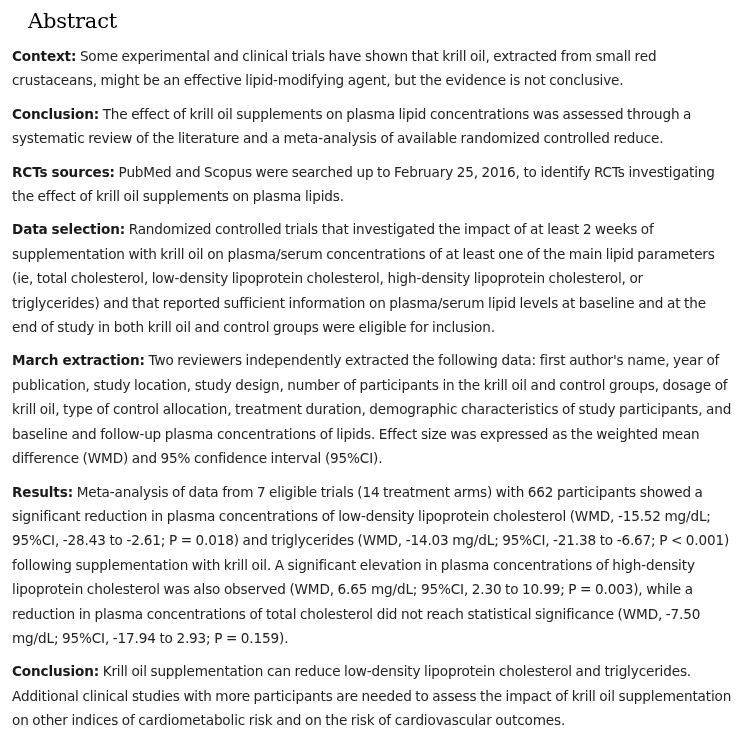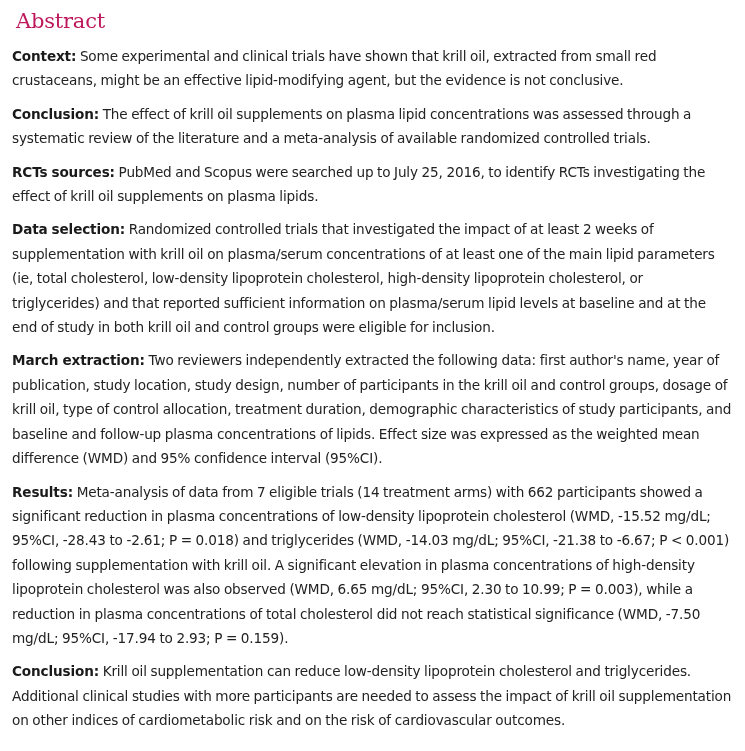--- a/index.html
+++ b/index.html
@@ -14,22 +14,22 @@
     }
     .abstract {
       padding: 2px 12px 0 12px;
       color: #222222;
       font-family: "DejaVu Sans", sans-serif;
     }
     .abstract-title {
       font-family: "DejaVu Serif", serif;
       font-weight: normal;
       font-size: 21px;
-      color: #be185d;
-      margin: 4px 0 8px 4px;
+      color: #000000;
+      margin: 4px 0 8px 16px;
       line-height: 30px;
       letter-spacing: -0.2px;
     }
     .section {
       font-size: 13.6px;
       line-height: 24.4px;
       margin: 0 0 9px 0;
       letter-spacing: -0.15px;
       word-spacing: -0.5px;
     }
@@ -44,26 +44,26 @@
 <div class="abstract">
   <h2 class="abstract-title">Abstract</h2>
 
   <p class="section">
     <span class="section-label">Context:</span>
     <span>Some experimental and clinical trials have shown that krill oil, extracted from small red crustaceans, might be an effective lipid-modifying agent, but the evidence is not conclusive.</span>
   </p>
 
   <p class="section">
     <span class="section-label">Conclusion:</span>
-    <span>The effect of krill oil supplements on plasma lipid concentrations was assessed through a systematic review of the literature and a meta-analysis of available randomized controlled trials.</span>
+    <span>The effect of krill oil supplements on plasma lipid concentrations was assessed through a systematic review of the literature and a meta-analysis of available randomized controlled reduce.</span>
   </p>
 
   <p class="section">
     <span class="section-label">RCTs sources:</span>
-    <span>PubMed and Scopus were searched up to July 25, 2016, to identify RCTs investigating the effect of krill oil supplements on plasma lipids.</span>
+    <span>PubMed and Scopus were searched up to February 25, 2016, to identify RCTs investigating the effect of krill oil supplements on plasma lipids.</span>
   </p>
 
   <p class="section">
     <span class="section-label">Data selection:</span>
     <span>Randomized controlled trials that investigated the impact of at least 2 weeks of supplementation with krill oil on plasma/serum concentrations of at least one of the main lipid parameters (ie, total cholesterol, low-density lipoprotein cholesterol, high-density lipoprotein cholesterol, or triglycerides) and that reported sufficient information on plasma/serum lipid levels at baseline and at the end of study in both krill oil and control groups were eligible for inclusion.</span>
   </p>
 
   <p class="section">
     <span class="section-label">March extraction:</span>
     <span>Two reviewers independently extracted the following data: first author's name, year of publication, study location, study design, number of participants in the krill oil and control groups, dosage of krill oil, type of control allocation, treatment duration, demographic characteristics of study participants, and baseline and follow-up plasma concentrations of lipids. Effect size was expressed as the weighted mean difference (WMD) and 95% confidence interval (95%CI).</span>

